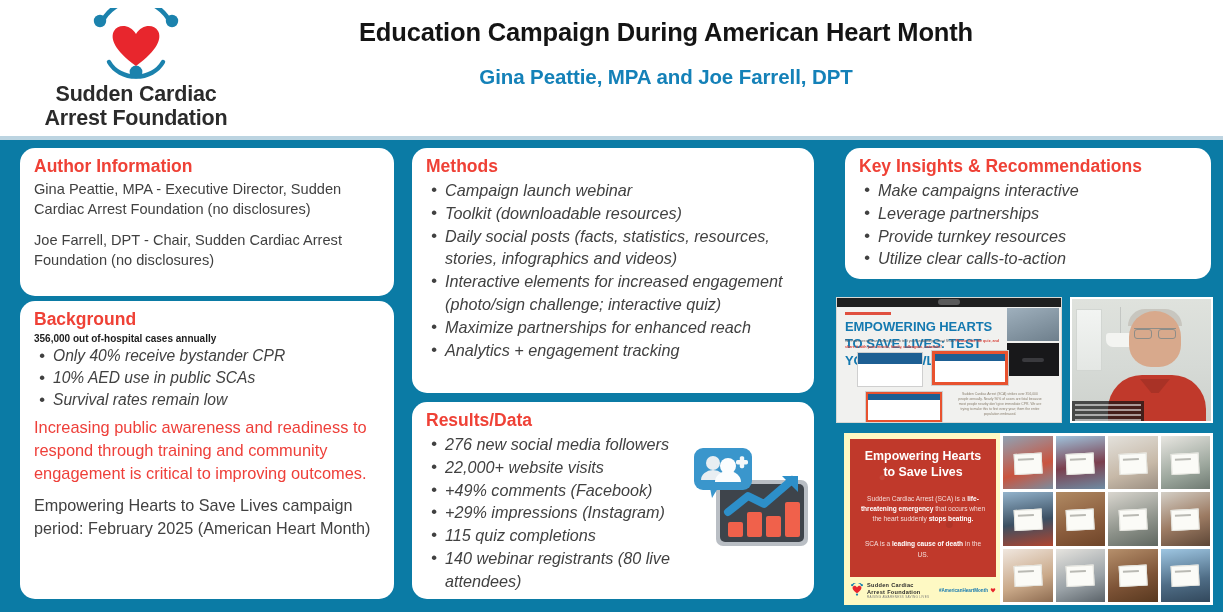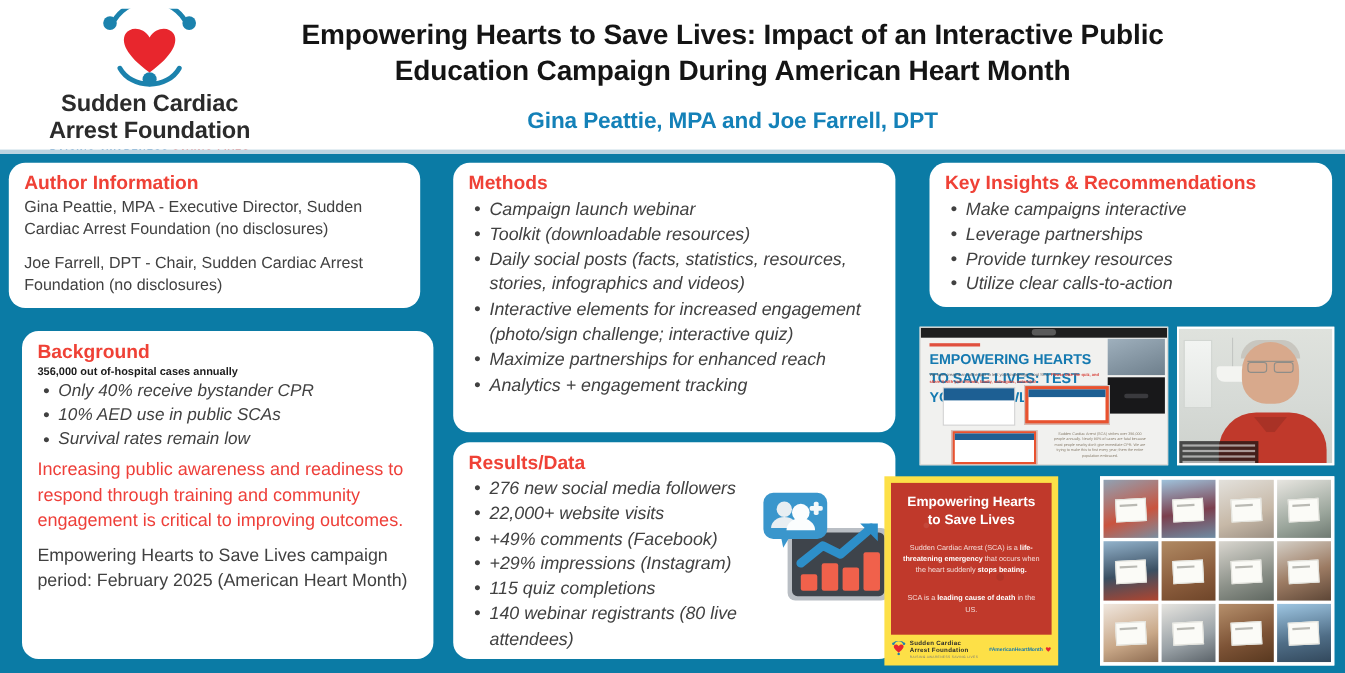--- a/index.html
+++ b/index.html
@@ -79,42 +79,42 @@
   .stat-line {
     color: #1c1c1c; font-weight: bold; font-size: 10px; line-height: 1.36;
     margin-top: 1px;
   }
   .emph {
     color: #ee3f39; font-weight: normal; font-size: 16.4px; line-height: 1.40;
     margin-top: 5px;
   }
 
   
-  #card-author   { left: 8px;  top: 148px; width: 374px; height: 132px; }
+  #card-author   { left: 20px;  top: 148px; width: 374px; height: 148px; }
   #card-background { left: 20px; top: 301px; width: 374px; height: 298px; }
   #card-methods  { left: 412px; top: 148px; width: 402px; height: 245px; }
   #card-results  { left: 412px; top: 402px; width: 402px; height: 197px; padding-right: 24px; }
   #card-insights { left: 845px; top: 148px; width: 366px; height: 131px; }
 
   
   .results-wrap { position: relative; }
   .results-icon {
     position: absolute; right: 2px; top: 44px; width: 124px; height: 110px;
   }
   .results-icon svg { display: block; width: 124px; height: 110px; }
 
   
   .imgpanel { position: absolute; overflow: hidden; }
 
   #img-webinar { left: 836px; top: 297px; width: 226px; height: 126px;
     background: #f1f1ef; border: 1px solid #d8d8d4; }
   #img-portrait { left: 1070px; top: 297px; width: 143px; height: 126px;
     background: #cfd3cf; border: 2px solid #ffffff; }
-  #img-flyer { left: 804px; top: 433px; width: 158px; height: 172px;
-    background: #fde047; }
+  #img-flyer { left: 844px; top: 433px; width: 158px; height: 172px;
+    background: #fef9c3; }
   #img-collage { left: 1000px; top: 433px; width: 213px; height: 172px;
     background: #ffffff; border: 3px solid #ffffff; }
 
   
   .wb-bar { position: absolute; left:0; top:0; width: 100%; height: 9px; background:#1f1f1f; }
   .wb-pill { position:absolute; left:50%; top:1px; transform:translateX(-50%);
     width:22px; height:6px; background:#5a5a5a; border-radius:3px; }
   .wb-accent { position:absolute; left:8px; top:14px; width:46px; height:3px; background:#e0503f; }
   .wb-head { position:absolute; left:8px; top:20px; width:150px;
     color:#1479b0; font-weight:bold; font-size:13px; line-height:1.32; letter-spacing:-0.1px; }
@@ -221,21 +221,20 @@
       </div>
       <div class="logo-name">Sudden Cardiac</div>
       <div class="logo-name">Arrest Foundation</div>
       <div class="logo-tag">
         <span class="b">RAISING AWARENESS</span>
         <span class="r">SAVING LIVES</span>
       </div>
     </div>
 
     <div class="titles">
-      <div class="main-title">Empowering Hearts to Save Lives: Impact of an Interactive Public</div>
       <div class="main-title">Education Campaign During American Heart Month</div>
       <div class="authors">Gina Peattie, MPA and Joe Farrell, DPT</div>
     </div>
   </div>
 
   <div class="rule-light"></div>
   <div class="body-bg"></div>
 
   <div class="card" id="card-author">
     <div class="card-title">Author Information</div>

